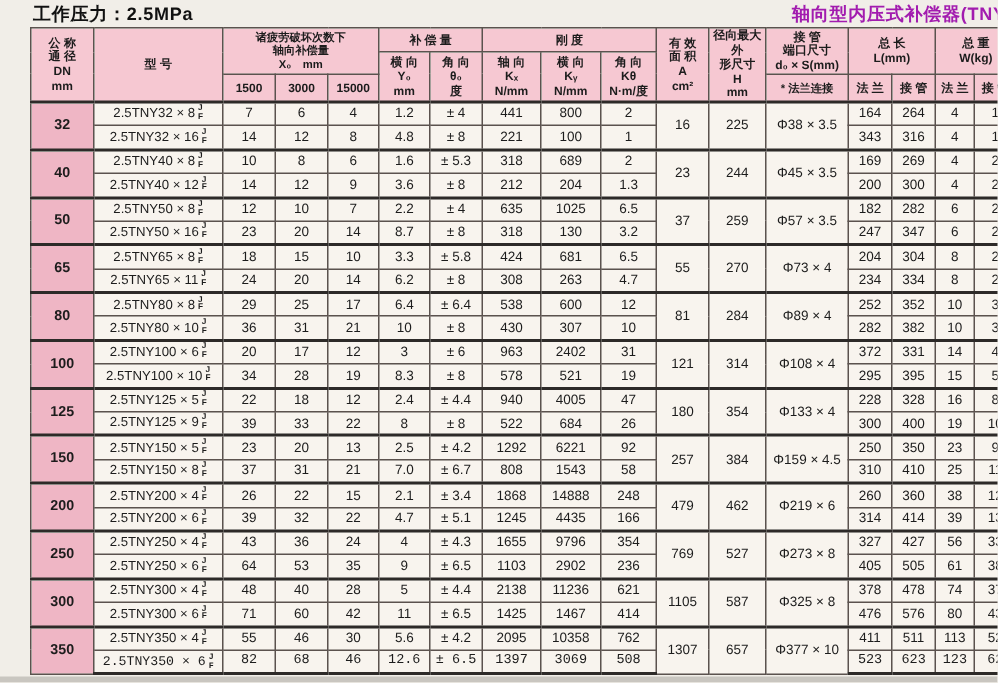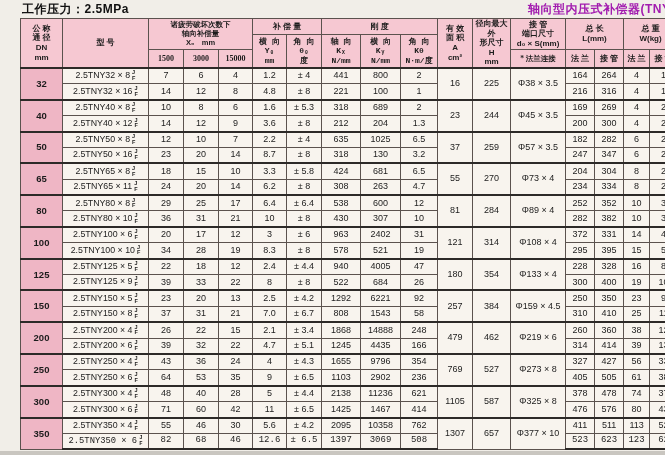--- a/index.html
+++ b/index.html
@@ -31,22 +31,22 @@
     color:#1c1c1c;
   }
   .spec thead th {
     background:#f6c8d2;
     font-weight:bold;
     font-size:8px;
     line-height:1.2;
     white-space:pre-line;
   }
   .spec thead tr.hr1 th { height:15px; }
-  .spec thead tr.hr2 th { height:26px;font-family:Liberation Mono, monospace; }
-  .spec thead tr.hr3 th { height:17px;font-family:Liberation Serif, serif; }
+  .spec thead tr.hr2 th { height:26px; }
+  .spec thead tr.hr3 th { height:17px; }
   .spec tbody td {
     background:#f8f4ee;
     font-size:9px;
     height:14.4px;
     line-height:1.05;
   }
   .spec tbody td.dn-cell {
     background:#efb6c5;
     font-weight:bold;
     font-size:9.5px;
@@ -173,21 +173,21 @@
       <tr class="grp-second">
         <td class="model-cell">2.5TNY32 × 16<span class="jf-stack"><span>J</span><span>F</span></span></td>
         <td>14</td>
         <td>12</td>
         <td>8</td>
         <td>4.8</td>
         <td>± 8</td>
         <td>221</td>
         <td>100</td>
         <td>1</td>
-        <td>216</td>
+        <td>343</td>
         <td>316</td>
         <td>4</td>
         <td>1</td>
       </tr>
       <tr class="grp-first">
         <td class="dn-cell" rowspan="2">40</td>
         <td class="model-cell">2.5TNY40 × 8<span class="jf-stack"><span>J</span><span>F</span></span></td>
         <td>10</td>
         <td>8</td>
         <td>6</td>

